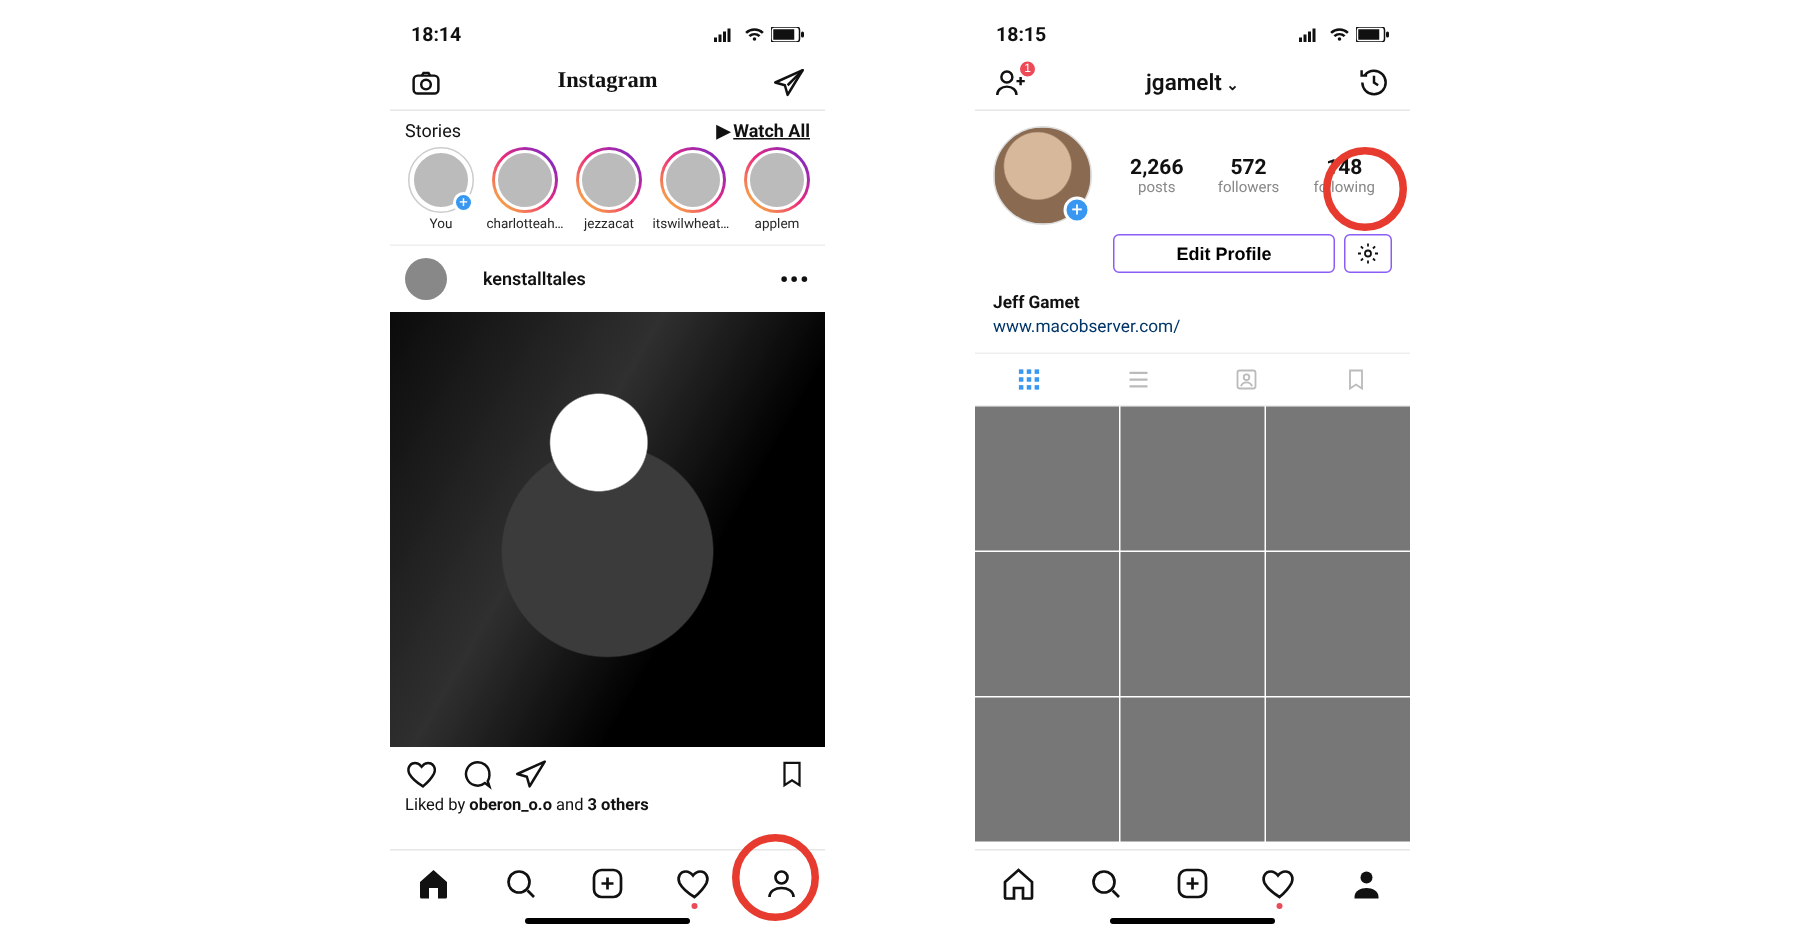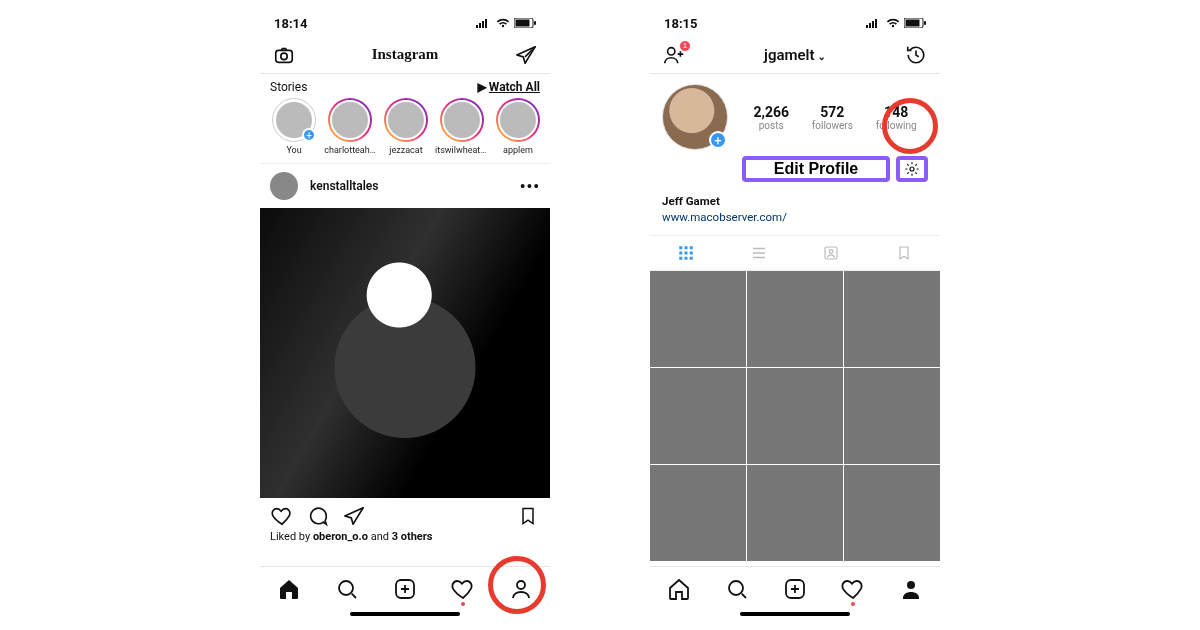--- a/index.html
+++ b/index.html
@@ -54,21 +54,21 @@
   .stories-hdr .watch { font-weight:700; display:flex; align-items:center; gap:2px;}
   .stories-hdr .watch span:last-child { text-decoration: underline; }
   .stories { display:flex; padding:2px 6px 8px; border-bottom:1px solid #eee; overflow:hidden;}
   .story { display:flex; flex-direction:column; align-items:center; width:56px; flex:0 0 56px; font-size:9px; }
   .story .ring { width:44px; height:44px; border-radius:50%; padding:2px; background: linear-gradient(45deg,#f9ce34,#ee2a7b,#6228d7); display:flex; align-items:center; justify-content:center; position:relative;}
   .story.you .ring { background:#fff; border:1px solid #ccc; padding:1px;}
   .story .avatar { width:100%; height:100%; border-radius:50%; background:#bbb; border:2px solid #fff;}
   .story .plus { position:absolute; bottom:-1px; right:-1px; width:14px; height:14px; border-radius:50%; background:#3897f0; border:2px solid #fff; color:#fff; font-size:10px; line-height:11px; text-align:center;}
   .story .label { margin-top:3px; white-space:nowrap; overflow:hidden; text-overflow:ellipsis; max-width:54px; color:#262626;}
   
-  .post-hdr { display:flex; align-items:center; padding:8px 10px; gap:12px;}
+  .post-hdr { display:flex; align-items:center; padding:8px 10px; gap:24px;}
   .post-hdr .pa { width:28px; height:28px; border-radius:50%; background:#888;}
   .post-hdr .name { font-weight:600; font-size:12px; flex:1;}
   .post-hdr .more { font-size:16px; letter-spacing:1px; font-weight:700;}
   .post-img { width:290px; height:290px; background:#222; position:relative; overflow:hidden;}
   .post-img .bw {
     width:100%; height:100%;
     background:
       radial-gradient(circle at 48% 30%, #f5f5f5 0 32px, transparent 33px),
       radial-gradient(circle at 50% 55%, #444 0 70px, transparent 71px),
       linear-gradient(120deg,#1a1a1a,#3a3a3a 40%,#0d0d0d 70%);
@@ -94,21 +94,21 @@
   .home-ind { height:4px; width:110px; background:#000; border-radius:3px; margin:2px auto 4px;}
   
   .prof-top { padding:10px 12px 6px; }
   .prof-row { display:flex; gap:14px; align-items:center;}
   .prof-av { width:66px; height:66px; border-radius:50%; background: radial-gradient(circle at 45% 40%, #d8b89a 0 22px, #8a6a50 23px 40px, #3a3a3a 41px); position:relative; flex:0 0 66px; border:1px solid #ddd;}
   .prof-av .plus { position:absolute; bottom:0; right:0; width:18px; height:18px; border-radius:50%; background:#3897f0; border:2px solid #fff; color:#fff; font-size:13px; line-height:15px; text-align:center;}
   .stats { flex:1; display:flex; justify-content:space-around; text-align:center;}
   .stat .n { font-weight:700; font-size:14px;}
   .stat .l { font-size:10px; color:#888;}
   .prof-actions { display:flex; gap:6px; margin-top:6px; margin-left:80px;}
-  .btn-outline { flex:1; height:26px; border:4px solid #8b5cf6; border-radius:4px; background:#fff; font-size:16px; font-weight:600; display:flex; align-items:center; justify-content:center;}
+  .btn-outline { flex:1; height:26px; border:1px solid #8b5cf6; border-radius:4px; background:#fff; font-size:12px; font-weight:600; display:flex; align-items:center; justify-content:center;}
   .btn-gear { width:32px; flex:0 0 32px;}
   .bio { padding:6px 12px 10px; font-size:11.5px; line-height:1.35;}
   .bio .name { font-weight:700;}
   .bio a { color:#003569; text-decoration:none;}
   .prof-tabs { display:flex; border-top:1px solid #eee; border-bottom:1px solid #eee;}
   .prof-tabs .ptab { flex:1; height:34px; display:flex; align-items:center; justify-content:center; color:#bbb;}
   .prof-tabs .ptab.active { color:#3897f0;}
   .grid { display:grid; grid-template-columns: repeat(3,1fr); gap:1px; background:#fff;}
   .grid .cell { aspect-ratio:1/1; background:#777; background-size:cover;}
   

